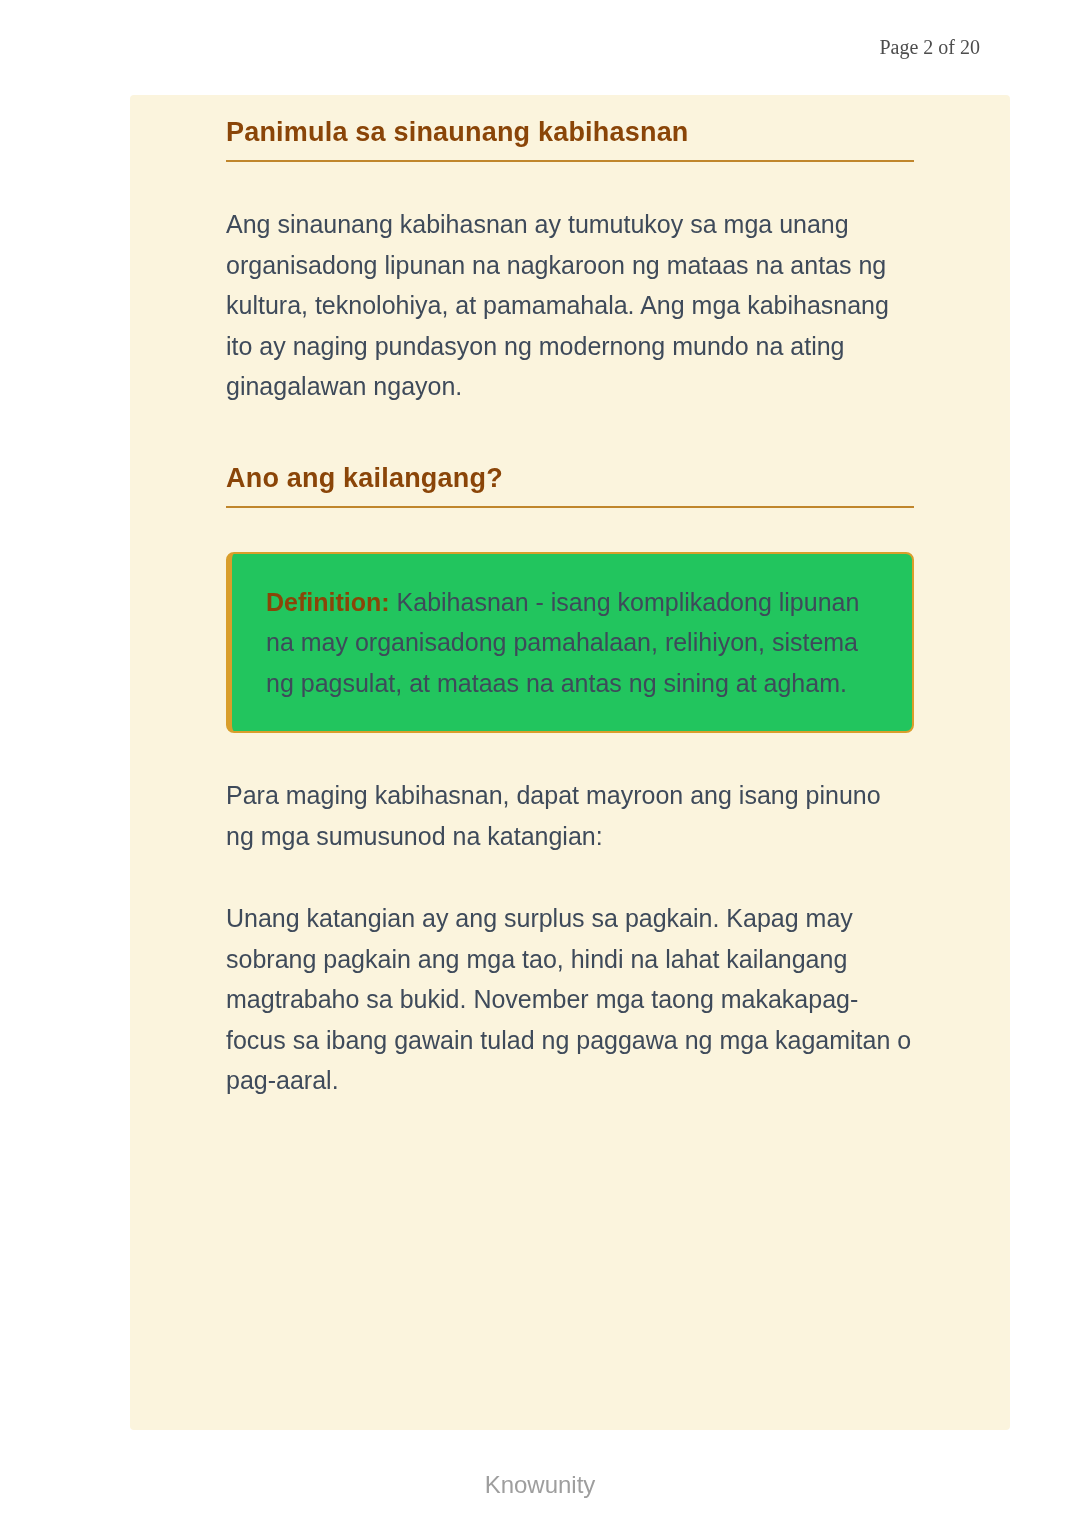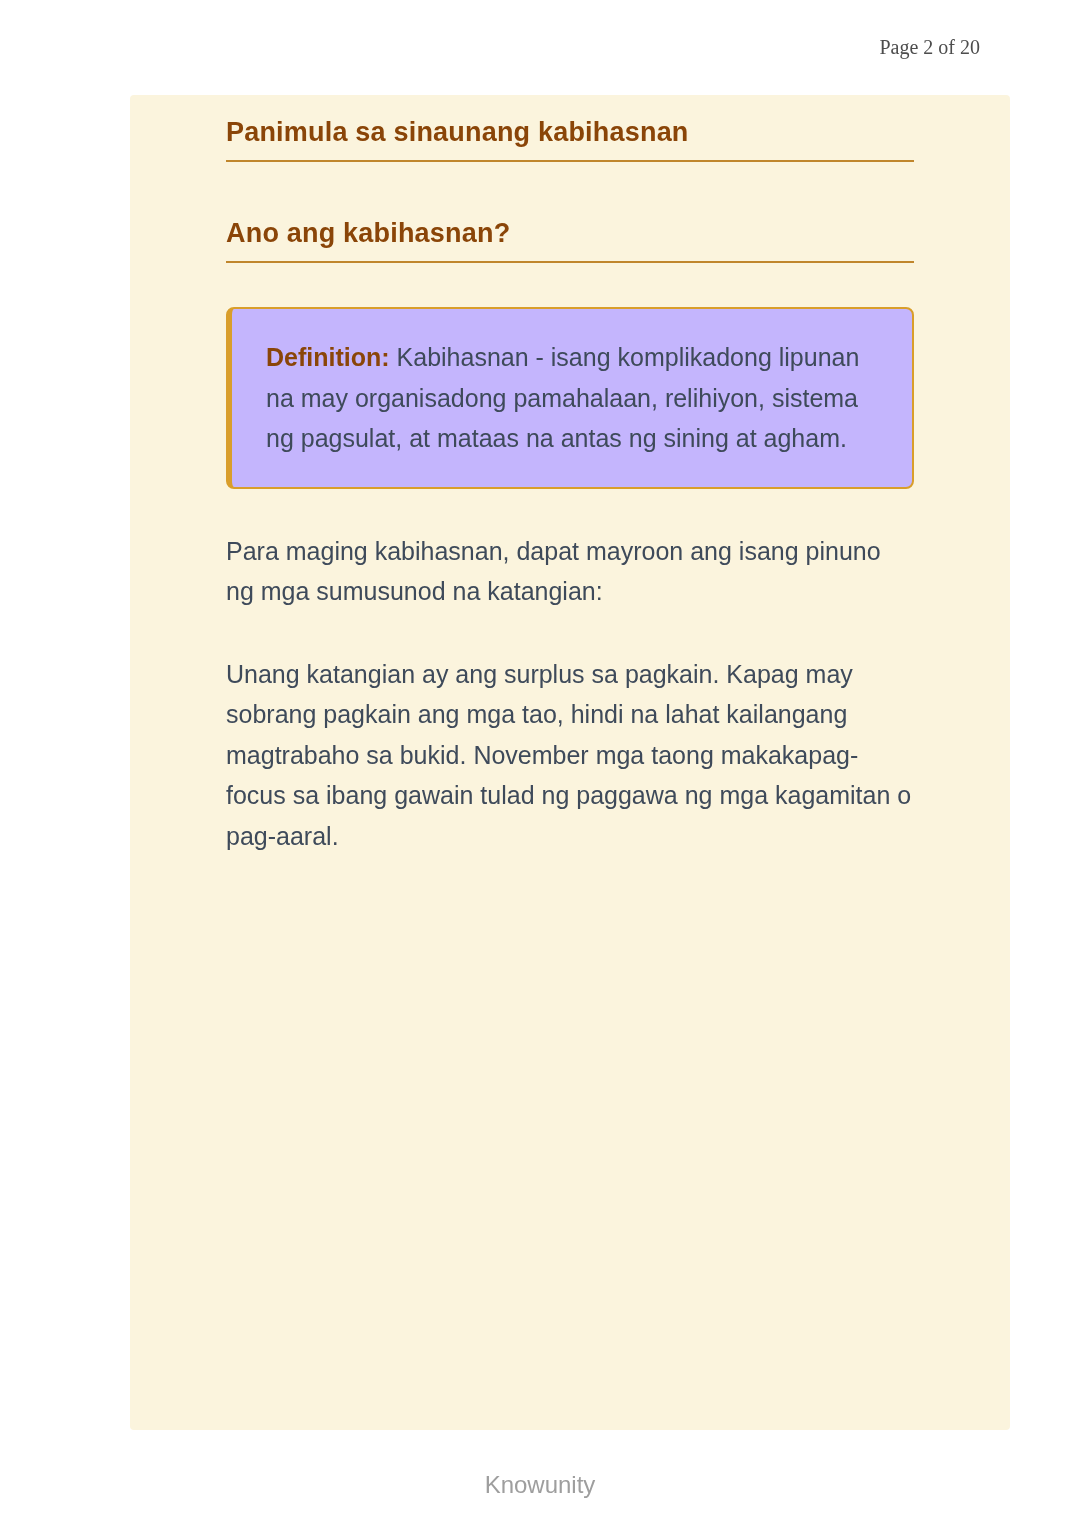--- a/index.html
+++ b/index.html
@@ -58,21 +58,21 @@
     color: #3e4a5a;
     margin-top: 42px;
   }
 
   .heading-2 {
     margin-top: 56px;
   }
 
   .definition-box {
     margin-top: 44px;
-    background: #c4b5fd;
+    background: #22c55e;
     border: 2px solid #d99e2b;
     border-left: 6px solid #d99e2b;
     border-radius: 8px;
     padding: 28px 34px;
   }
 
   .definition-box .body-text {
     margin-top: 0;
   }
 
@@ -96,22 +96,23 @@
 
 <div class="page">
 
   <div class="page-number">Page 2 of 20</div>
 
   <div class="card">
 
     <h1 class="heading">Panimula sa sinaunang kabihasnan</h1>
     <hr class="heading-rule">
 
+    <p class="body-text">Ang sinaunang kabihasnan ay tumutukoy sa mga unang organisadong lipunan na nagkaroon ng mataas na antas ng kultura, teknolohiya, at pamamahala. Ang mga kabihasnang ito ay naging pundasyon ng modernong mundo na ating ginagalawan ngayon.</p>
 
-    <h1 class="heading heading-2">Ano ang kabihasnan?</h1>
+    <h1 class="heading heading-2">Ano ang kailangang?</h1>
     <hr class="heading-rule">
 
     <div class="definition-box">
       <p class="body-text"><span class="definition-label">Definition:</span> <span>Kabihasnan - isang komplikadong lipunan na may organisadong pamahalaan, relihiyon, sistema ng pagsulat, at mataas na antas ng sining at agham.</span></p>
     </div>
 
     <p class="body-text">Para maging kabihasnan, dapat mayroon ang isang pinuno ng mga sumusunod na katangian:</p>
 
     <p class="body-text">Unang katangian ay ang surplus sa pagkain. Kapag may sobrang pagkain ang mga tao, hindi na lahat kailangang magtrabaho sa bukid. November mga taong makakapag-focus sa ibang gawain tulad ng paggawa ng mga kagamitan o pag-aaral.</p>
 

